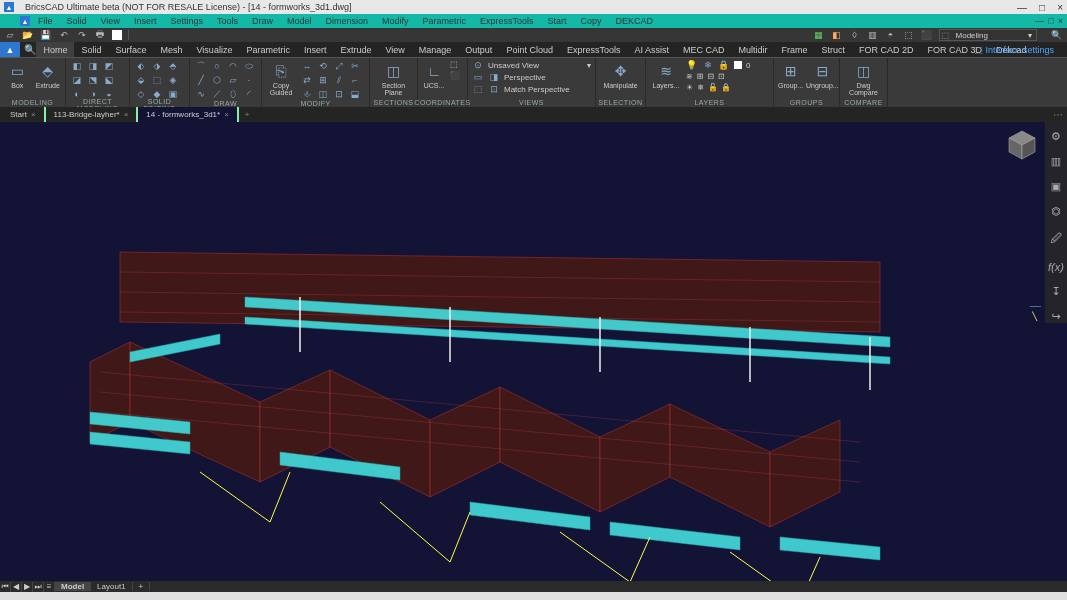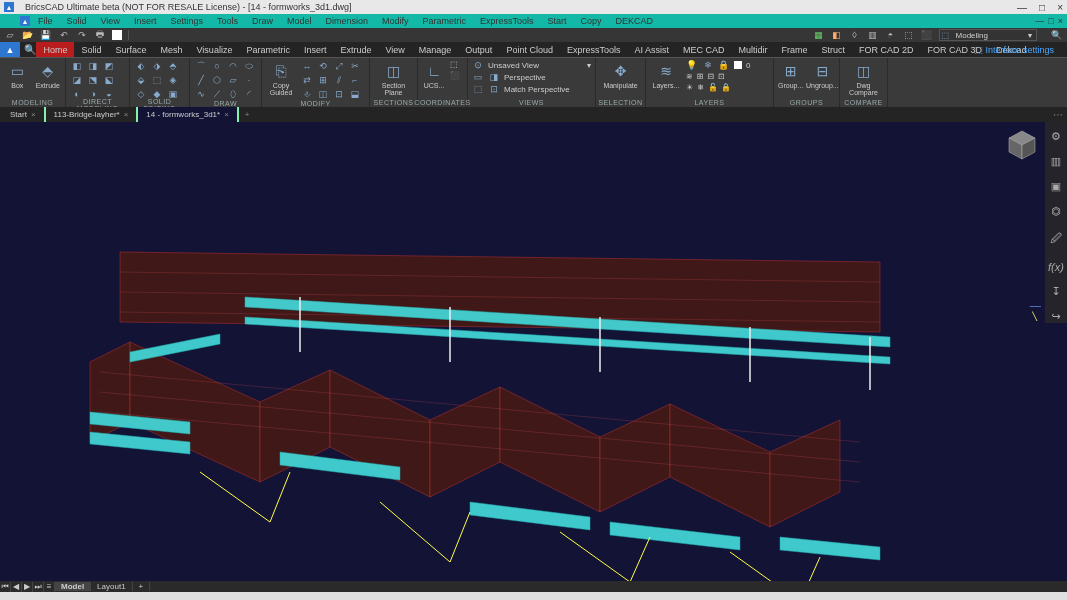--- a/index.html
+++ b/index.html
@@ -21,21 +21,21 @@
 .qat { height: 14px; background: #363636; display: flex; align-items: center; padding: 0 4px; gap: 6px; }
 .qat .qicon { width: 12px; height: 10px; display: flex; align-items: center; justify-content: center; font-size: 9px; color: #bbb; cursor: pointer; }
 .qat .sep { width: 1px; height: 10px; background: #555; }
 .qat .workspace { background: #333; border: 1px solid #555; height: 12px; font-size: 8px; color: #ccc; display: flex; align-items: center; padding: 0 4px 0 16px; position: relative; }
 .qat .workspace::before { content: "⬚"; position: absolute; left: 2px; font-size: 8px; color: #8ac; }
 
 
 .ribbontabs { height: 15px; background: #242424; display: flex; align-items: center; font-size: 9px; color: #ccc; position: relative; }
 .ribbontabs .app-btn { width: 20px; height: 15px; background: #2e77d0; display: flex; align-items: center; justify-content: center; color: #fff; font-weight: bold; font-size: 9px; }
 .ribbontabs .tab { padding: 0 7px; height: 100%; display: flex; align-items: center; cursor: pointer; }
-.ribbontabs .tab.active { background: #b91c1c; }
+.ribbontabs .tab.active { background: #404040; }
 .ribbontabs .iface { position: absolute; right: 13px; color: #4aa8ff; font-size: 9px; cursor: pointer; }
 .ribbontabs .search { font-size: 10px; color: #888; margin-left: 4px; }
 
 
 .ribbon { height: 50px; background: #3a3a3a; display: flex; border-top: 1px solid #555; }
 .panel { border-right: 1px solid #2a2a2a; display: flex; flex-direction: column; padding: 2px 4px 0 4px; }
 .panel-body { flex: 1; display: flex; align-items: flex-start; gap: 4px; }
 .panel-label { font-size: 7px; color: #9aa; text-align: center; letter-spacing: 0.5px; height: 10px; display: flex; align-items: center; justify-content: center; }
 .bigbtn { display: flex; flex-direction: column; align-items: center; justify-content: flex-start; width: 30px; cursor: pointer; gap: 2px; padding-top: 2px; }
 .bigbtn .icon { width: 20px; height: 18px; display: flex; align-items: center; justify-content: center; font-size: 14px; color: #8ac; }

